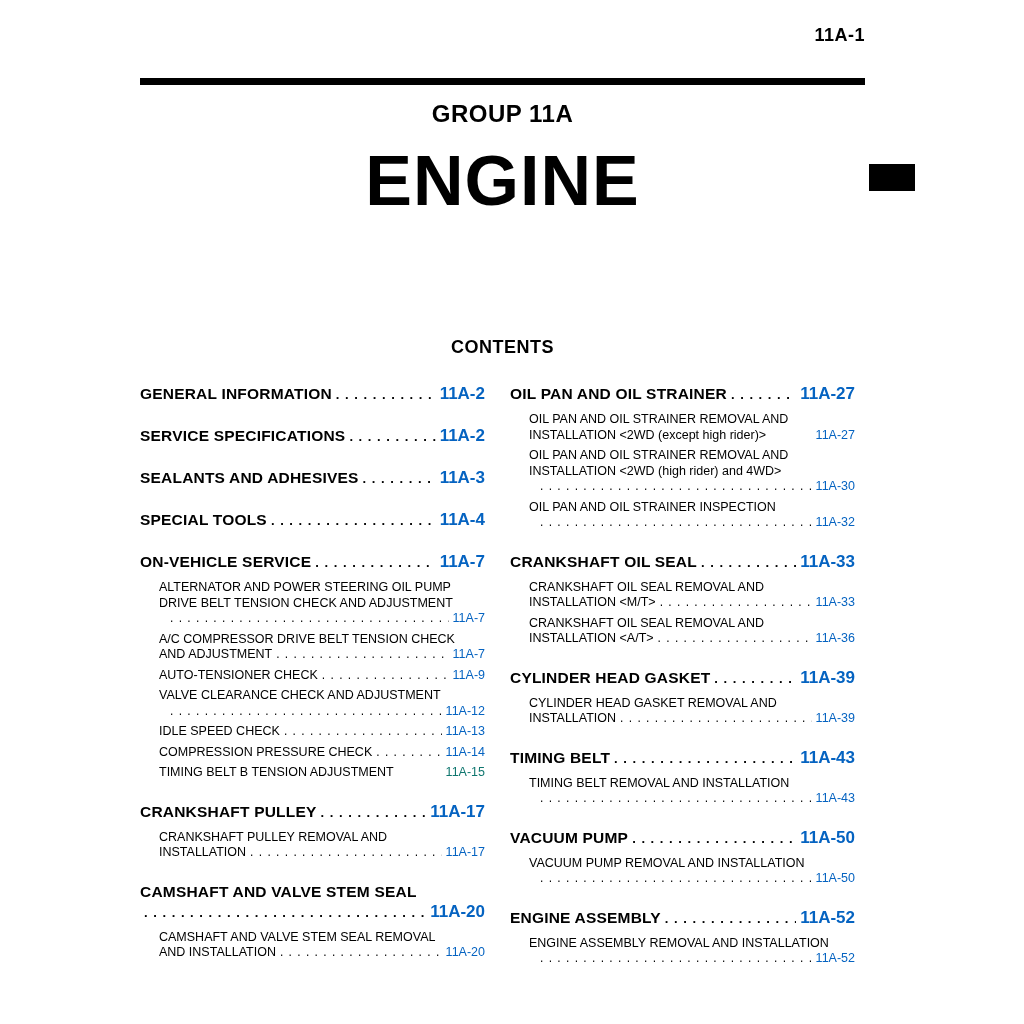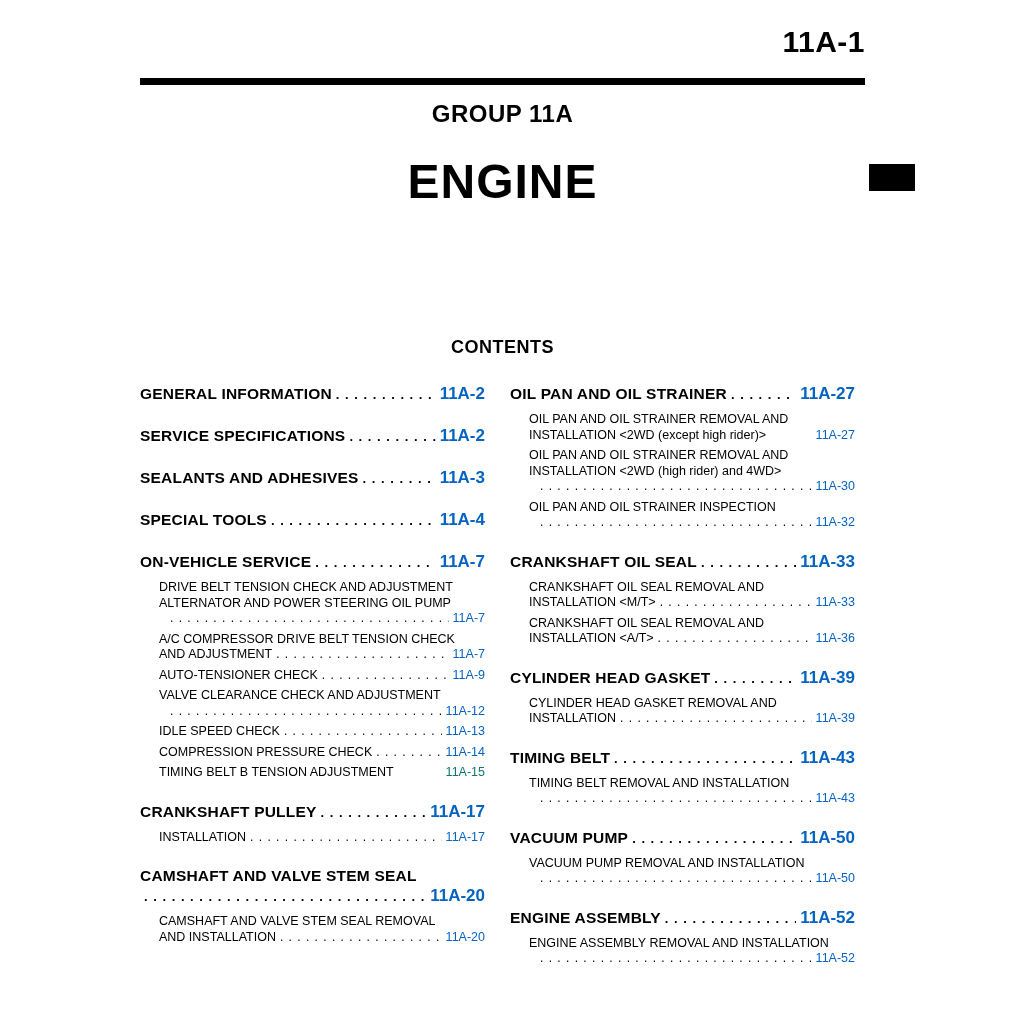--- a/index.html
+++ b/index.html
@@ -6,33 +6,33 @@
   html, body { width: 1024px; height: 1024px; overflow: hidden; }
   body {
     background: #ffffff;
     font-family: "Liberation Sans", "DejaVu Sans", sans-serif;
     color: #000000;
   }
   .page { position: relative; width: 1024px; height: 1024px; background: #fff; }
 
   .corner-num {
     position: absolute; top: 25px; right: 159px;
-    font-size: 30px; font-weight: bold; letter-spacing: 0.5px;
+    font-size: 18px; font-weight: bold; letter-spacing: 0.5px;
   }
   .top-rule {
     position: absolute; top: 78px; left: 140px; width: 725px; height: 7px;
     background: #000;
   }
   .group-heading {
     position: absolute; top: 100px; left: 140px; width: 725px;
     text-align: center; font-size: 24px; font-weight: bold; letter-spacing: 0.5px;
   }
   .doc-title {
     position: absolute; top: 150px; left: 140px; width: 725px;
-    text-align: center; font-size: 48px; font-weight: bold; line-height: 63px;
+    text-align: center; font-size: 70px; font-weight: bold; line-height: 63px;
     letter-spacing: 1px;
   }
   .side-tab {
     position: absolute; top: 164px; left: 869px; width: 46px; height: 27px;
     background: #000;
   }
   .contents-heading {
     position: absolute; top: 337px; left: 140px; width: 725px;
     text-align: center; font-size: 18px; font-weight: bold; letter-spacing: 0.5px;
   }
@@ -122,22 +122,22 @@
           </div>
         </div>
         <div class="toc-entry">
           <div class="leader-row entry-row">
             <span class="entry-title">ON-VEHICLE SERVICE</span>
             <span class="fill dots">. . . . . . . . . . . . . . . . . . . . . . . . . . . . . . . . . . . . . . . . . . . . . . . . . . . . . . . . . . . . . . . . . . . . . . . . . . . . . . . . . . . . . . . . . . . . . . . . . . . . . . . . . . . . . . . . . . . . . . . . </span>
             <span class="page-ref entry-page" style="color: rgb(5, 99, 193);">11A-7</span>
           </div>
           <div class="subs">
             <div class="sub-entry">
+              <div class="sub-text">ALTERNATOR AND POWER STEERING OIL PUMP</div>
               <div class="sub-text">DRIVE BELT TENSION CHECK AND ADJUSTMENT</div>
-              <div class="sub-text">ALTERNATOR AND POWER STEERING OIL PUMP</div>
               <div class="leader-row sub-row own-line-dots">
                 <span class="fill dots">. . . . . . . . . . . . . . . . . . . . . . . . . . . . . . . . . . . . . . . . . . . . . . . . . . . . . . . . . . . . . . . . . . . . . . . . . . . . . . . . . . . . . . . . . . . . . . . . . . . . . . . . . . . . . . . . . . . . . . . . </span>
                 <span class="page-ref sub-page" style="color: rgb(5, 99, 193);">11A-7</span>
               </div>
             </div>
             <div class="sub-entry">
               <div class="sub-text">A/C COMPRESSOR DRIVE BELT TENSION CHECK</div>
               <div class="leader-row sub-row">
                 <span class="sub-text">AND ADJUSTMENT</span>
                 <span class="fill dots">. . . . . . . . . . . . . . . . . . . . . . . . . . . . . . . . . . . . . . . . . . . . . . . . . . . . . . . . . . . . . . . . . . . . . . . . . . . . . . . . . . . . . . . . . . . . . . . . . . . . . . . . . . . . . . . . . . . . . . . . </span>
@@ -182,20 +182,21 @@
           </div>
         </div>
         <div class="toc-entry">
           <div class="leader-row entry-row">
             <span class="entry-title">CRANKSHAFT PULLEY</span>
             <span class="fill dots">. . . . . . . . . . . . . . . . . . . . . . . . . . . . . . . . . . . . . . . . . . . . . . . . . . . . . . . . . . . . . . . . . . . . . . . . . . . . . . . . . . . . . . . . . . . . . . . . . . . . . . . . . . . . . . . . . . . . . . . . </span>
             <span class="page-ref entry-page" style="color: rgb(5, 99, 193);">11A-17</span>
           </div>
           <div class="subs">
             <div class="sub-entry">
+              <div class="sub-text">CRANKSHAFT PULLEY REMOVAL AND</div>
               <div class="leader-row sub-row">
                 <span class="sub-text">INSTALLATION</span>
                 <span class="fill dots">. . . . . . . . . . . . . . . . . . . . . . . . . . . . . . . . . . . . . . . . . . . . . . . . . . . . . . . . . . . . . . . . . . . . . . . . . . . . . . . . . . . . . . . . . . . . . . . . . . . . . . . . . . . . . . . . . . . . . . . . </span>
                 <span class="page-ref sub-page" style="color: rgb(5, 99, 193);">11A-17</span>
               </div>
             </div>
           </div>
         </div>
         <div class="toc-entry">
           <div class="entry-title">CAMSHAFT AND VALVE STEM SEAL</div>

